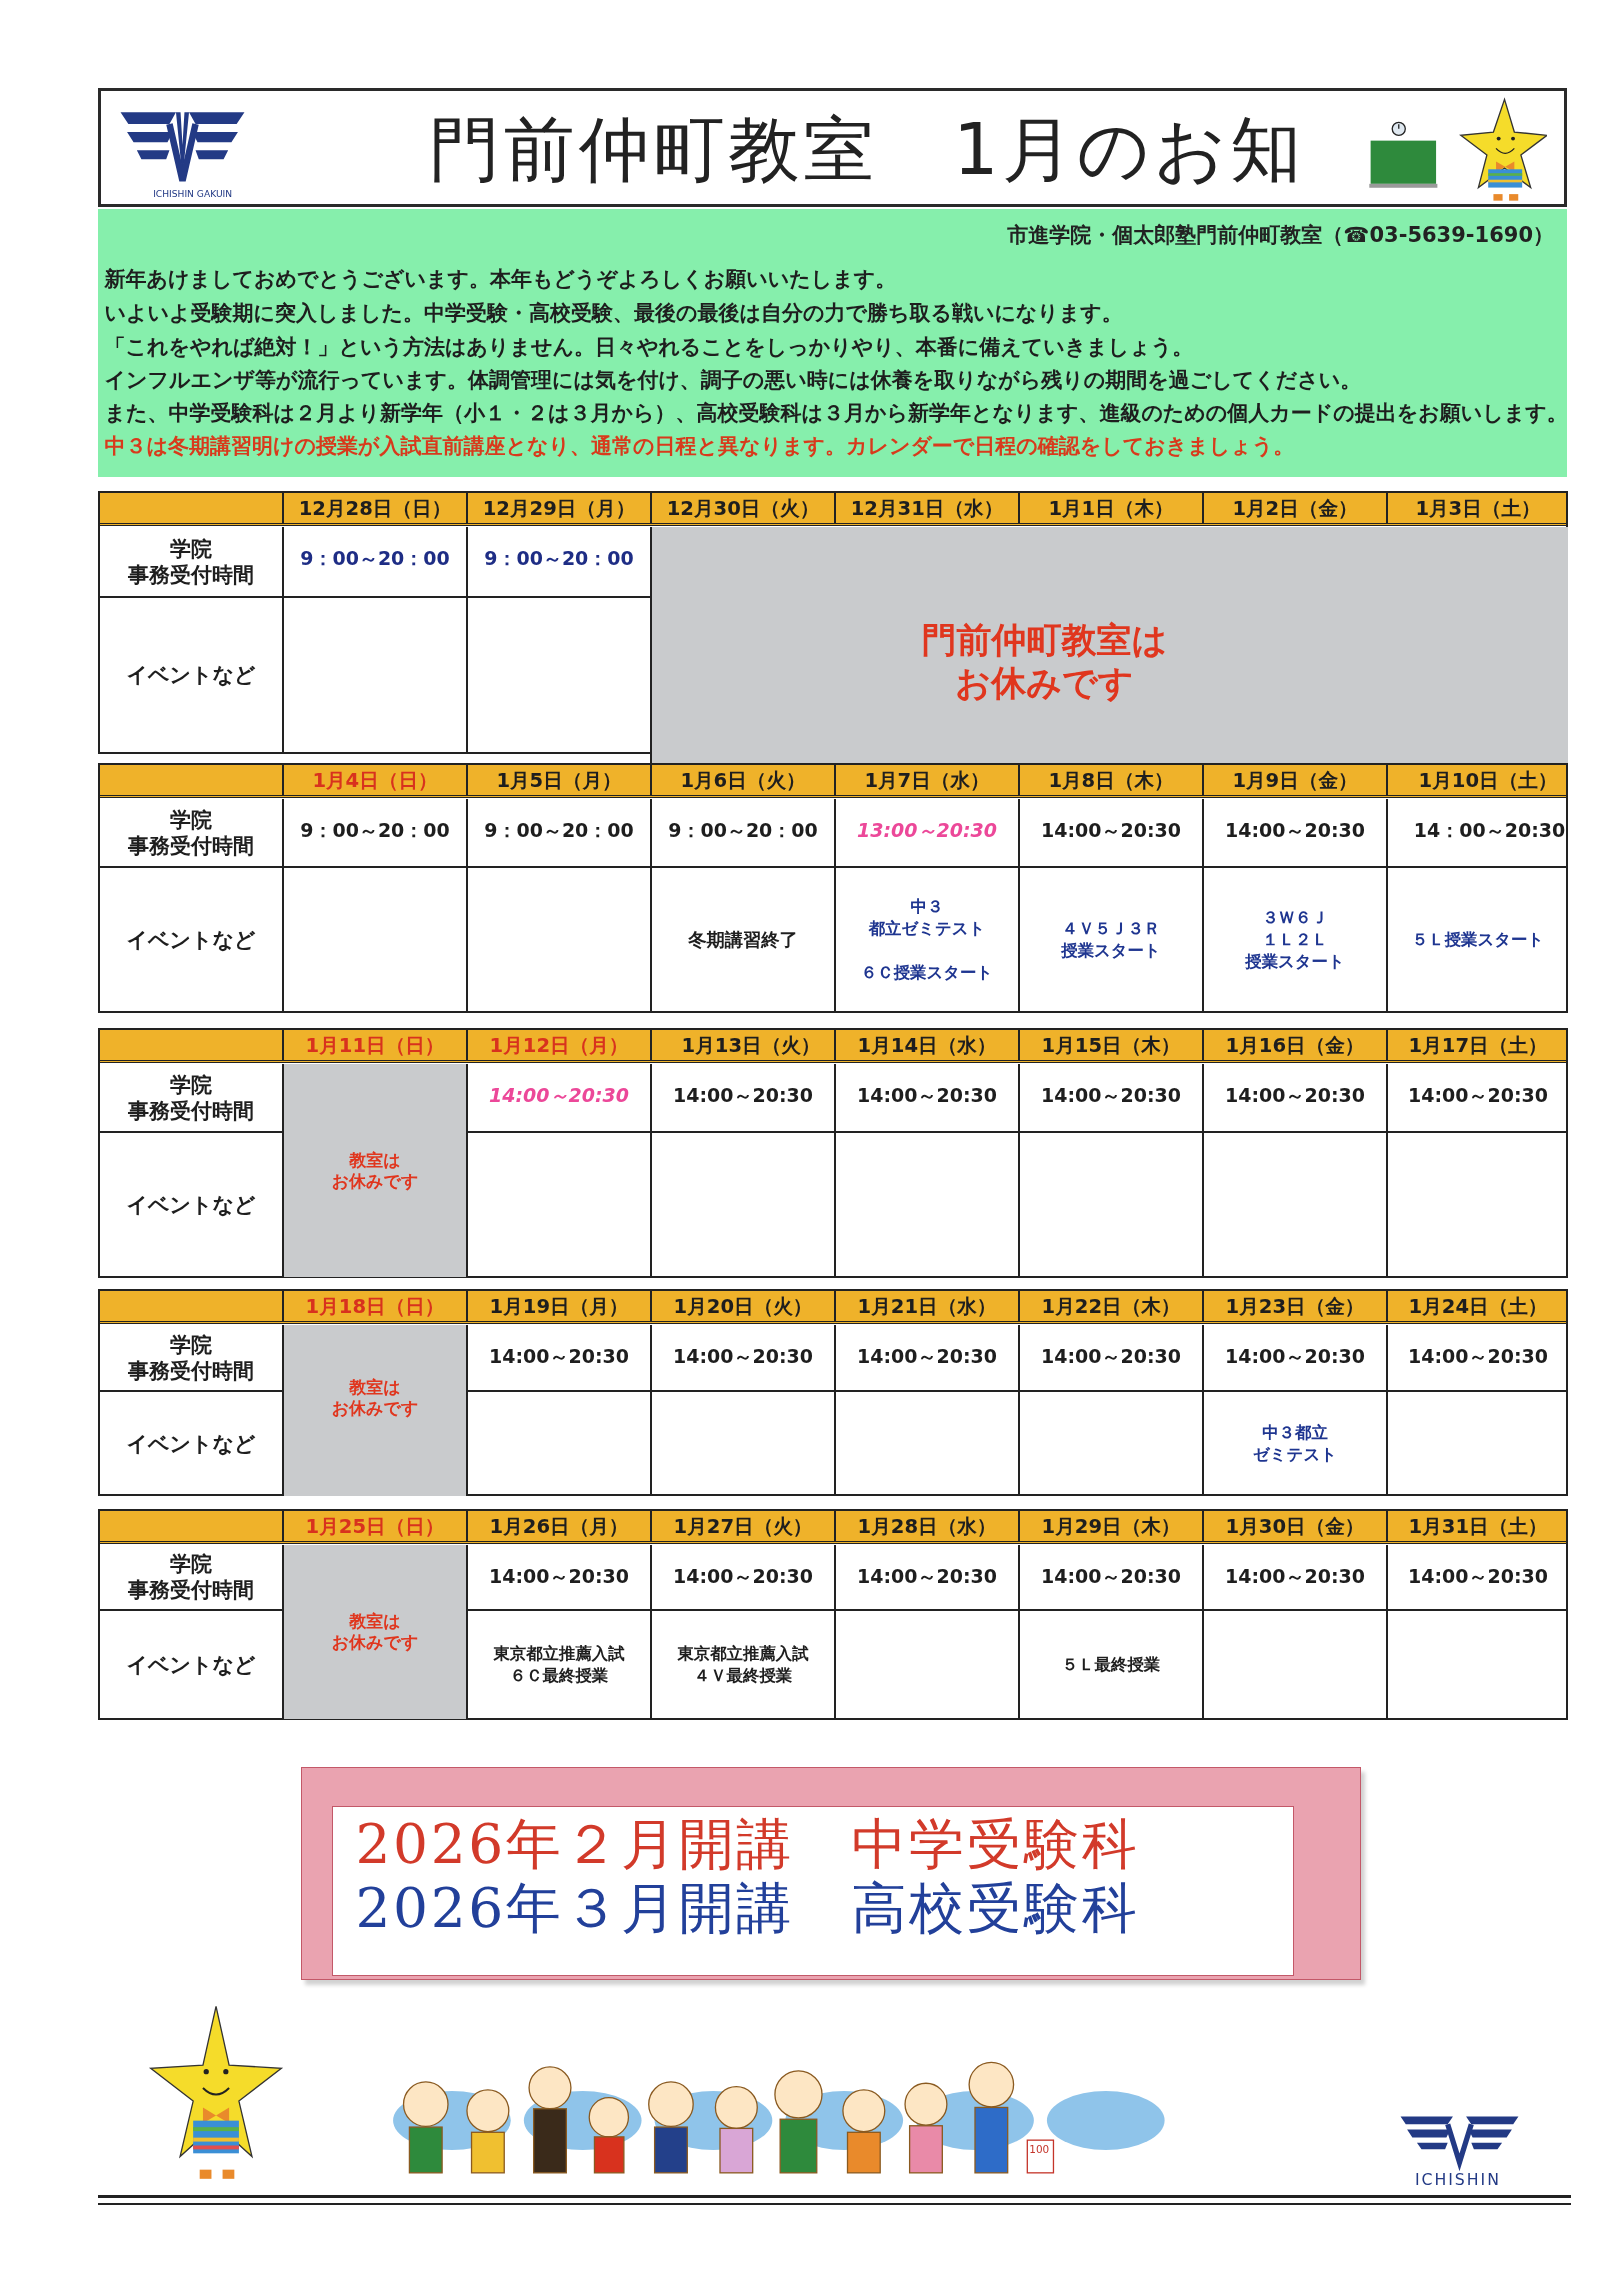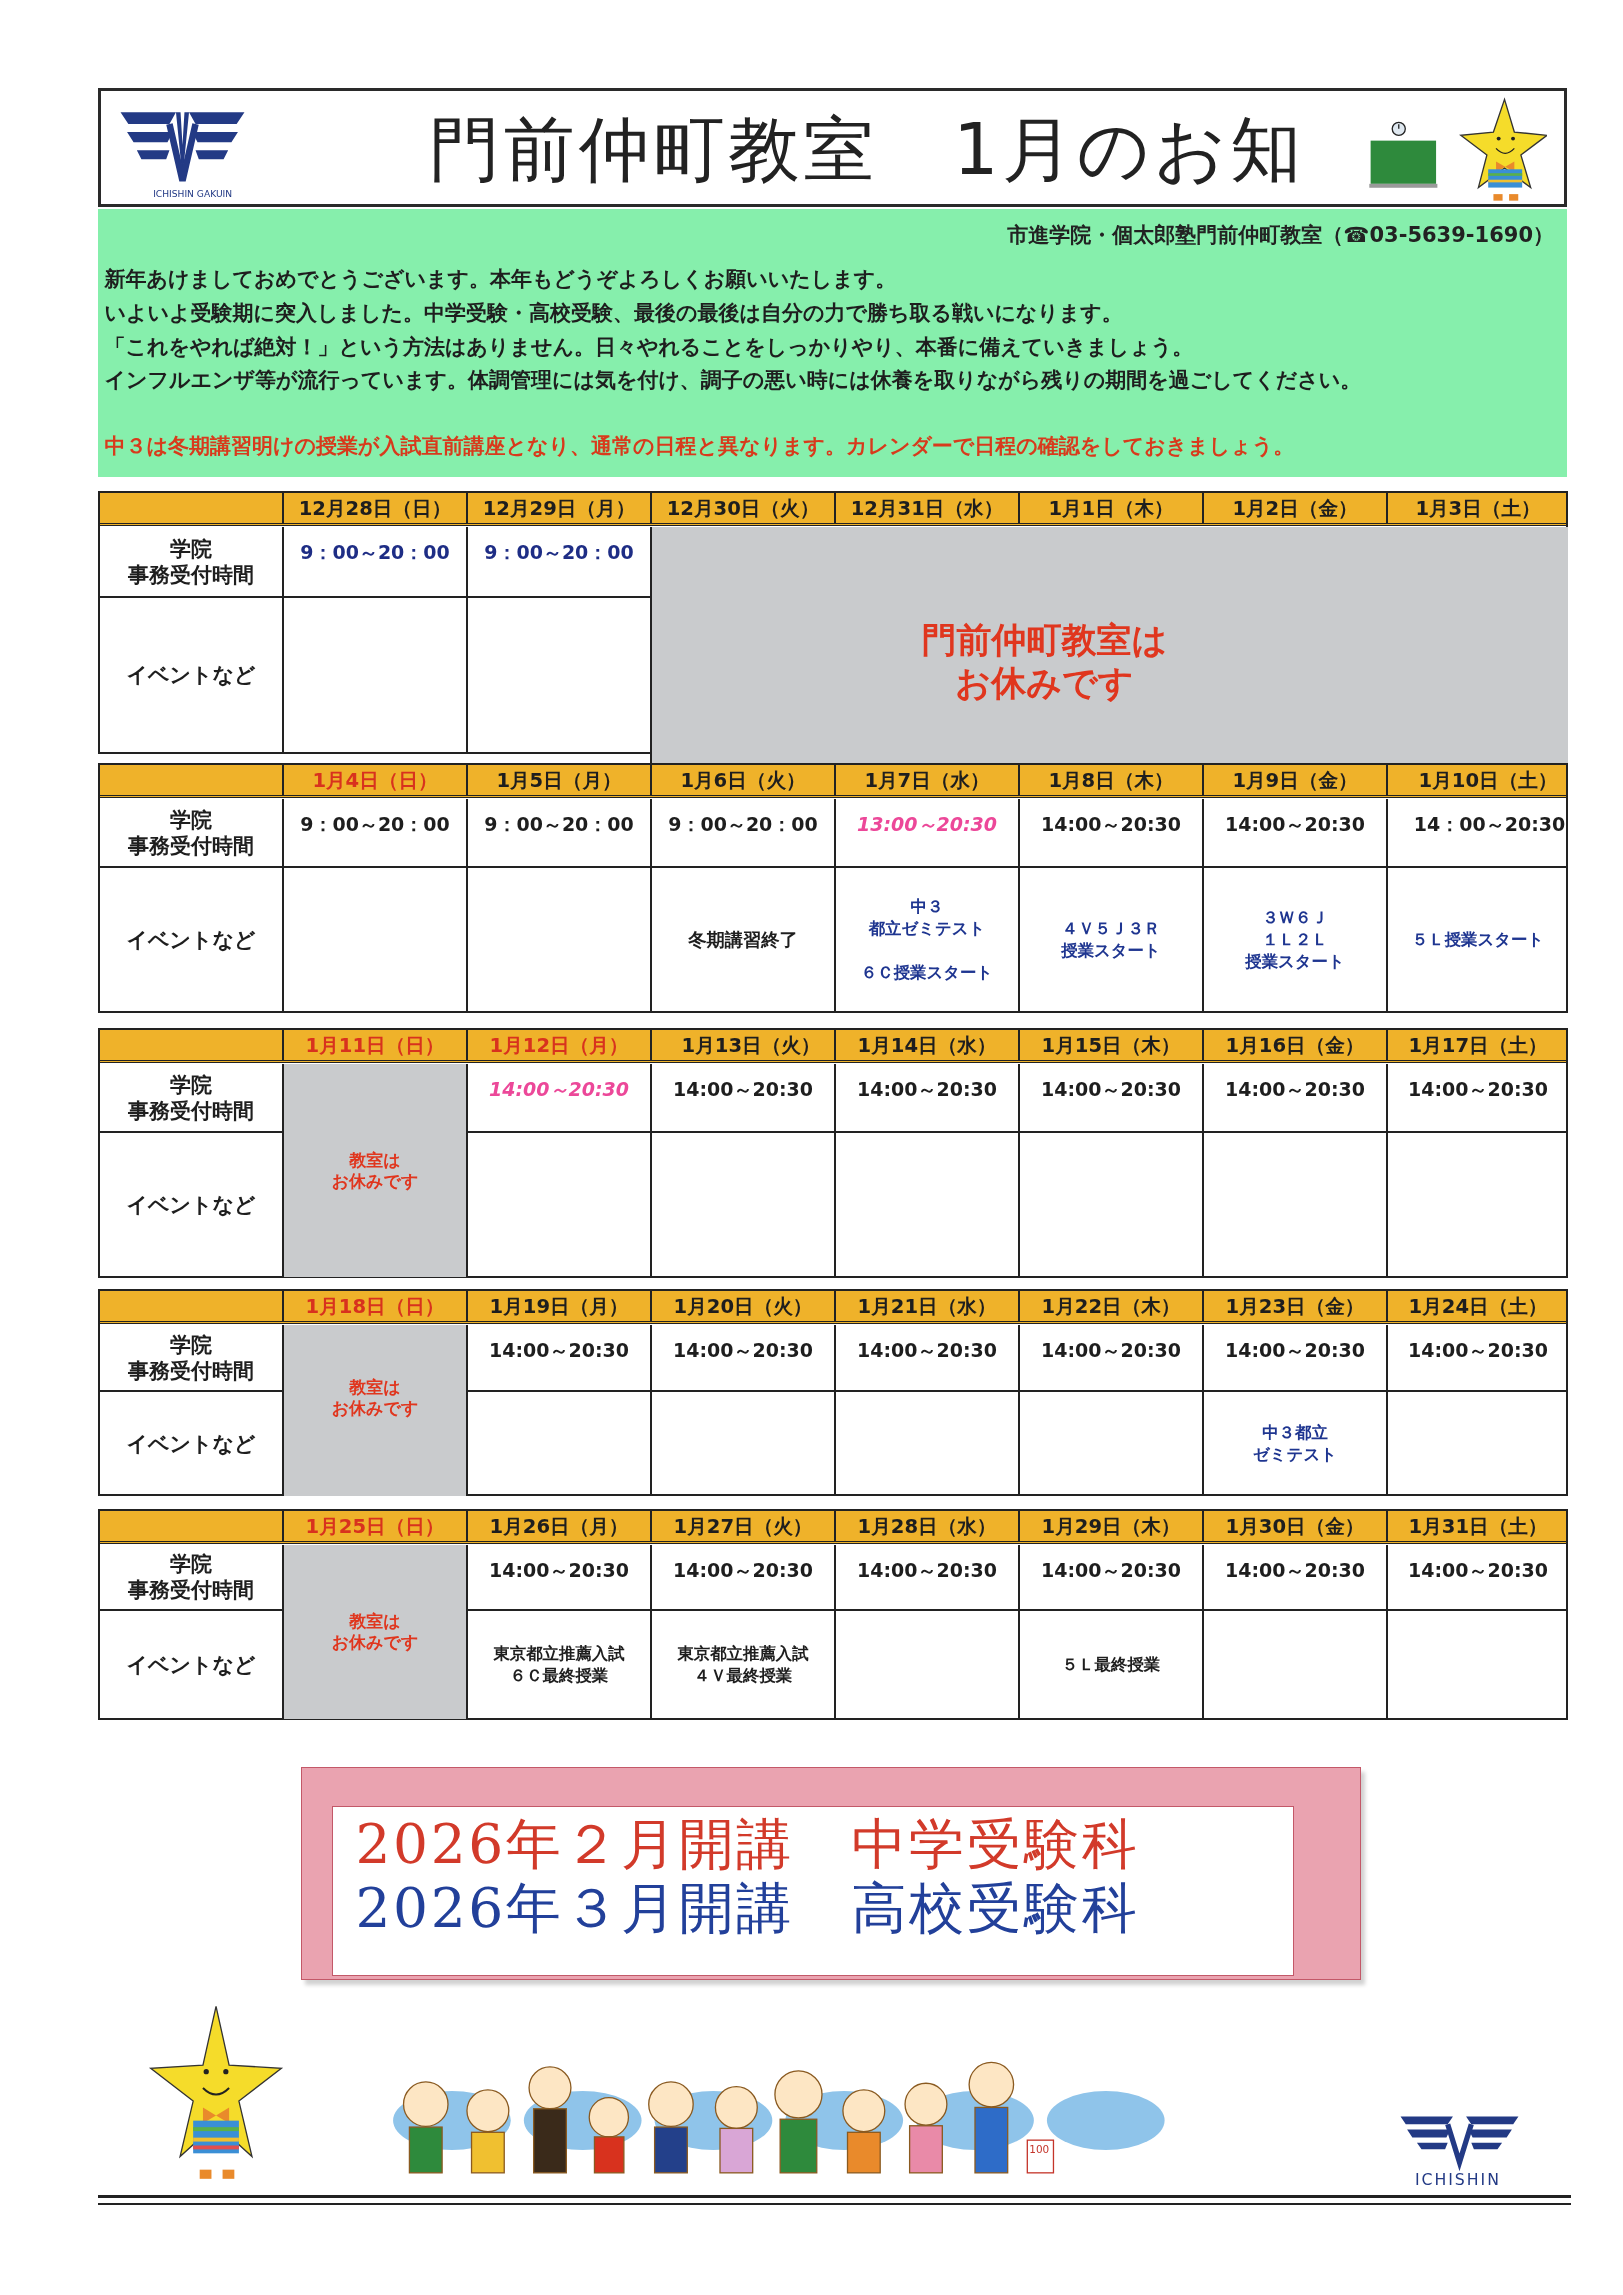--- a/index.html
+++ b/index.html
@@ -45,21 +45,21 @@
     border-bottom:3.9px double #222;
   }
   .cell {
     position:absolute; box-sizing:border-box; border-left:2px solid #222;
     display:flex; align-items:center; justify-content:center; text-align:center;
   }
   .hdr-cell { font-size:19.6px; color:#1e1e1e; font-weight:bold; top:0; height:30px; }
   .hdr-cell.red { color:#d8321e; }
   .hdr-cell.first { border-left:none; }
   .row-label { font-size:21px; color:#1e1e1e; line-height:26px; font-weight:bold; }
-  .hours { font-size:19px; font-weight:bold; color:#1e1e1e; align-items:flex-start; padding-top:13px; }
+  .hours { font-size:19px; font-weight:bold; color:#1e1e1e; align-items:flex-start; padding-top:19px; }
   .hours.blue { color:#1e2d85; }
   .hours.red { color:#ec4899;font-style:italic; }
   .event { font-size:16.4px; font-weight:bold; color:#1e1e1e; line-height:22px; white-space:pre-line; }
   .event.blue { color:#1e3590; }
   .closed { background:#c9cbcd; }
   .closed-text { color:#e0361e; font-weight:bold; white-space:pre-line; }
   .hline { position:absolute; height:2px; background:#222; }
 
   
   #banner {
@@ -110,20 +110,21 @@
       <rect x="92" y="150" width="14" height="10" fill="#e98a2b"></rect>
   </svg>
 </div>
 
 <div id="info-box" class="abs">
   <div id="contact">市進学院・個太郎塾門前仲町教室（☎03-5639-1690）</div>
   <div class="msg" style="top:56px;">新年あけましておめでとうございます。本年もどうぞよろしくお願いいたします。</div>
   <div class="msg" style="top:90px;">いよいよ受験期に突入しました。中学受験・高校受験、最後の最後は自分の力で勝ち取る戦いになります。</div>
   <div class="msg" style="top:124px;">「これをやれば絶対！」という方法はありません。日々やれることをしっかりやり、本番に備えていきましょう。</div>
   <div class="msg" style="top:157px;">インフルエンザ等が流行っています。体調管理には気を付け、調子の悪い時には休養を取りながら残りの期間を過ごしてください。</div>
+  <div class="msg" style="top:190px;">また、中学受験科は２月より新学年（小１・２は３月から）、高校受験科は３月から新学年となります、進級のための個人カードの提出をお願いします。</div>
   <div class="msg red" style="top:223px;">中３は冬期講習明けの授業が入試直前講座となり、通常の日程と異なります。カレンダーで日程の確認をしておきましょう。</div>
 </div>
 
 <div class="week" id="week1" style="top:491px; height:263px;">
   <div class="hdr-row"></div>
   <div class="cell hdr-cell first" style="left:0; width:182px;"></div>
   <div class="cell hdr-cell" style="left:182px; width:184px;">12月28日（日）</div>
   <div class="cell hdr-cell" style="left:366px; width:184px;">12月29日（月）</div>
   <div class="cell hdr-cell" style="left:550px; width:184px;">12月30日（火）</div>
   <div class="cell hdr-cell" style="left:734px; width:184px;">12月31日（水）</div>

